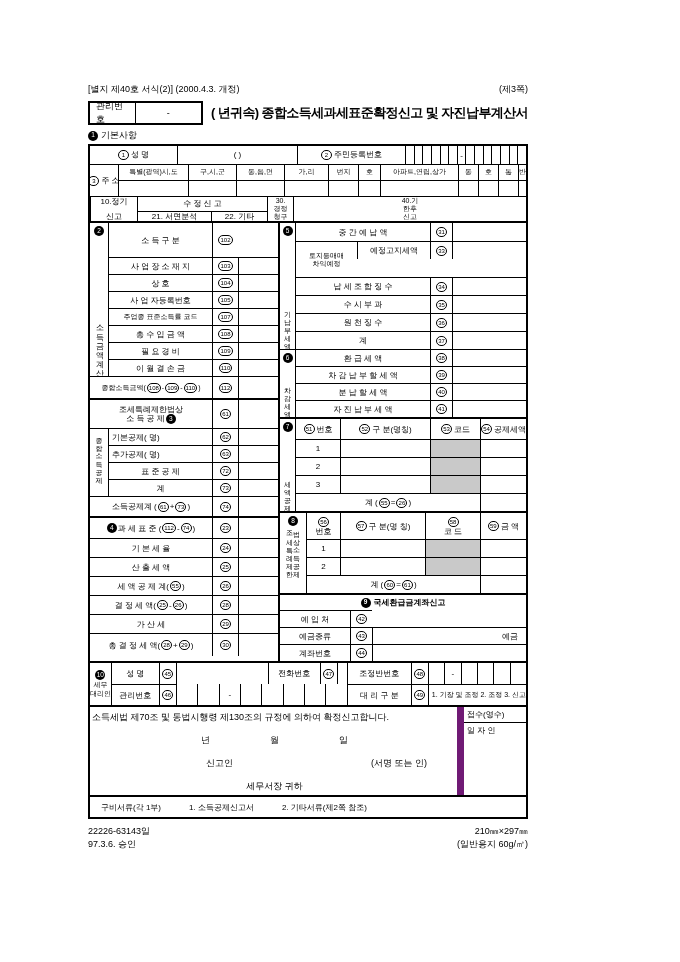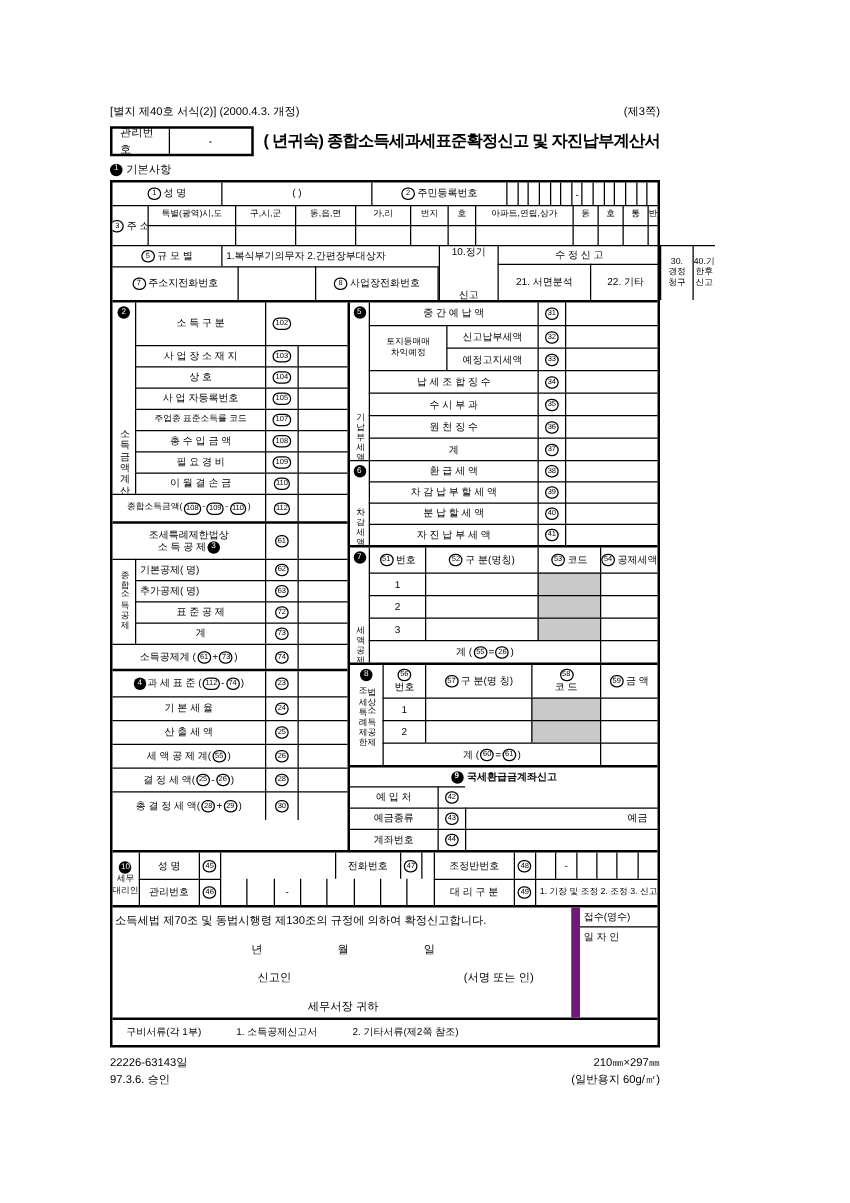--- a/index.html
+++ b/index.html
@@ -118,41 +118,20 @@
             <div class="c" style="width:20px"></div>
             <div class="c" style="width:20px"></div>
             <div class="c" style="width:20px"></div>
             <div class="c" style="flex:1"></div>
           </div>
         </div>
       </div>
 
 
       <div class="r">
-        <div class="col" style="width:297px">
-          <div class="r" style="height:17px">
-            <div class="c c0" style="width:87px;gap:2px">
-              <span class="cn">5</span>
-              <span>규 모 별</span>
-            </div>
-            <div class="c lft" style="flex:1">1.복식부기의무자 2.간편장부대상자</div>
-          </div>
-          <div class="r" style="height:27px">
-            <div class="c c0" style="width:100px;gap:2px">
-              <span class="cn">7</span>
-              <span>주소지전화번호</span>
-            </div>
-            <div class="c" style="width:62px"></div>
-            <div class="c" style="width:98px;gap:2px">
-              <span class="cn">8</span>
-              <span>사업장전화번호</span>
-            </div>
-            <div class="c" style="flex:1"></div>
-          </div>
-        </div>
         <div class="r" style="flex:1">
           <div class="c col" style="width:47px;justify-content:space-between">
             <span>10.정기</span>
               <span>신고</span>
           </div>
           <div class="col" style="width:130px">
             <div class="c c0" style="height:15px;border-left:1px solid #000">수  정  신  고</div>
             <div class="r" style="flex:1">
               <div class="c" style="width:74px">21. 서면분석</div>
               <div class="c" style="flex:1">22. 기타</div>
@@ -375,20 +354,27 @@
                 <span>-</span>
                 <span class="cn">26</span>
                 <span>)</span>
               </span>
           </div>
           <div class="c" style="width:26px">
               <span class="cn">28</span>
             </div>
           <div class="c" style="flex:1"></div>
         </div>
+        <div class="r" style="height:19px">
+          <div class="c c0" style="width:122px">가        산        세</div>
+          <div class="c" style="width:26px">
+              <span class="cn">29</span>
+            </div>
+          <div class="c" style="flex:1"></div>
+        </div>
         <div class="r" style="height:23px">
           <div class="c c0" style="width:122px">
             <span class="fml">
                 <span>총 결 정 세 액(</span>
                 <span class="cn">28</span>
                 <span>+</span>
                 <span class="cn">29</span>
                 <span>)</span>
               </span>
           </div>
@@ -413,27 +399,20 @@
                   <span class="cn">31</span>
                 </div>
               <div class="c t0" style="flex:1"></div>
             </div>
             <div class="r" style="height:36px">
               <div class="c col small7" style="width:62px;justify-content:center">
                 <span>토지등매매</span>
                   <span>차익예정</span>
               </div>
               <div class="col" style="flex:1">
-                <div class="r" style="height:18px">
-                  <div class="c" style="width:73px">신고납부세액</div>
-                  <div class="c" style="width:22px">
-                      <span class="cn">32</span>
-                    </div>
-                  <div class="c" style="flex:1"></div>
-                </div>
                 <div class="r" style="height:18px">
                   <div class="c" style="width:73px">예정고지세액</div>
                   <div class="c" style="width:22px">
                       <span class="cn">33</span>
                     </div>
                   <div class="c" style="flex:1"></div>
                 </div>
               </div>
             </div>
             <div class="r" style="height:18px">

